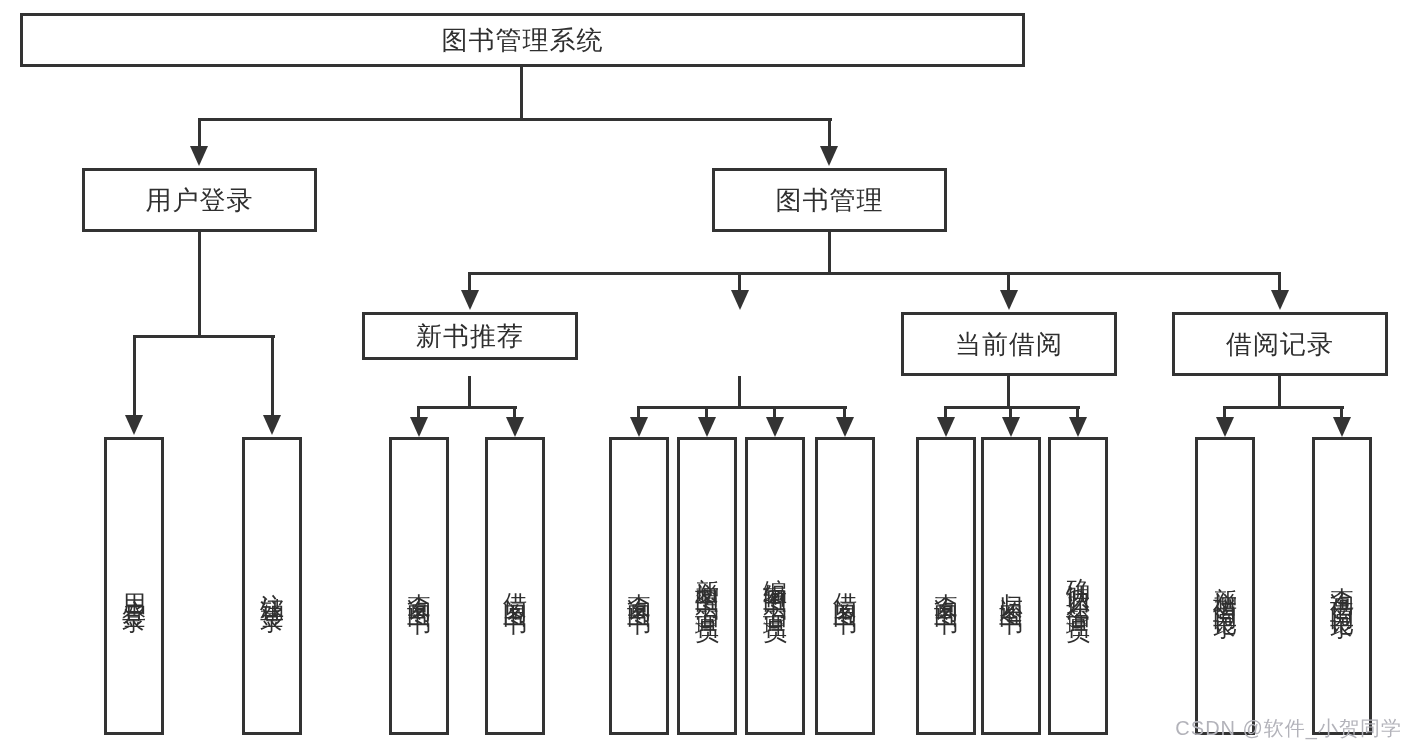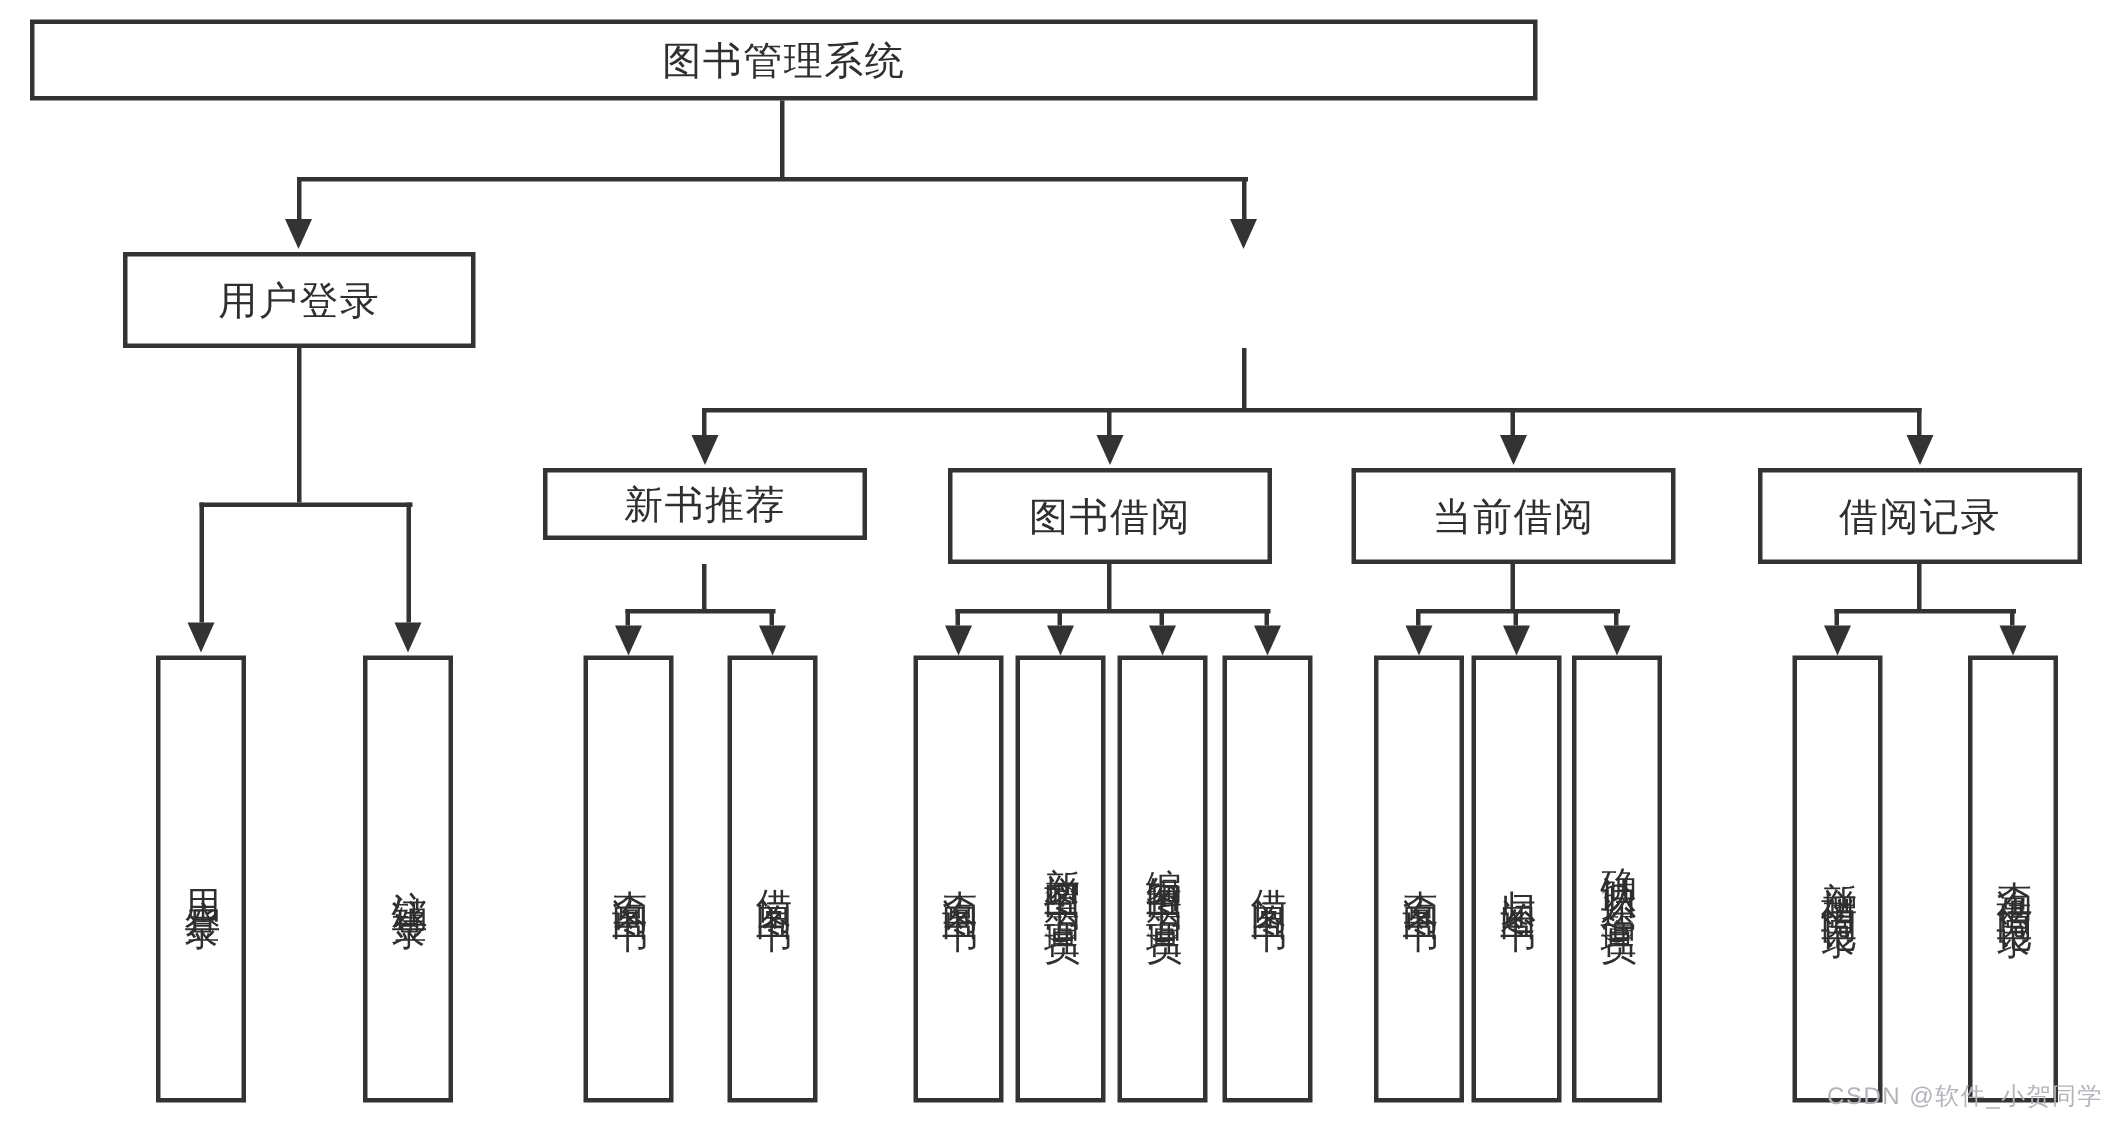--- a/index.html
+++ b/index.html
@@ -45,37 +45,37 @@
   .arr{
     position:absolute;
     width:0;height:0;
     border-left:9px solid transparent;
     border-right:9px solid transparent;
     border-top:20px solid var(--line);
   }
   .watermark{
     position:absolute;
     right:3px;bottom:5px;
-    font-size:16px;
+    font-size:20px;
     color:var(--wm);
     letter-spacing:1px;
     white-space:nowrap;
   }
 </style>
 </head>
 <body>
 
 <div class="canvas">
 
   <div class="box h-box" style="left:20px;top:13px;width:1005px;height:54px">图书管理系统</div>
 
   <div class="box h-box" style="left:82px;top:168px;width:235px;height:64px">用户登录</div>
+  <div class="box h-box" style="left:712px;top:168px;width:235px;height:64px">图书管理</div>
 
   <div class="box h-box" style="left:362px;top:312px;width:216px;height:48px">新书推荐</div>
-  <div class="box h-box" style="left:632px;top:312px;width:216px;height:64px">图书借阅</div>
   <div class="box h-box" style="left:1172px;top:312px;width:216px;height:64px">借阅记录</div>
   <div class="box h-box" style="left:901px;top:312px;width:216px;height:64px">当前借阅</div>
 
   <div class="box v-box" style="left:104px;top:437px;width:60px;height:298px">用户登录</div>
   <div class="box v-box" style="left:242px;top:437px;width:60px;height:298px">注销登录</div>
 
   <div class="box v-box" style="left:389px;top:437px;width:60px;height:298px">查询图书</div>
   <div class="box v-box" style="left:485px;top:437px;width:60px;height:298px">借阅图书</div>
 
   <div class="box v-box" style="left:609px;top:437px;width:60px;height:298px">查询图书</div>

